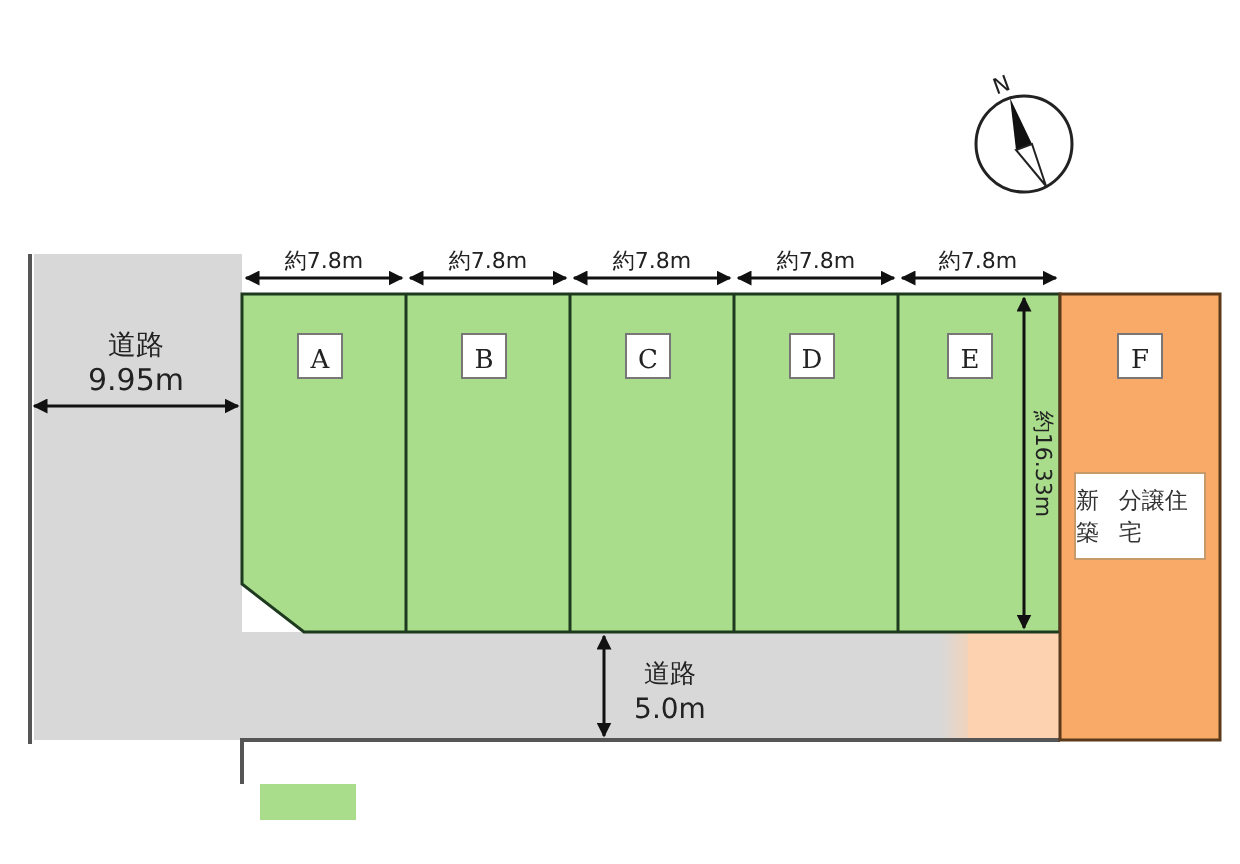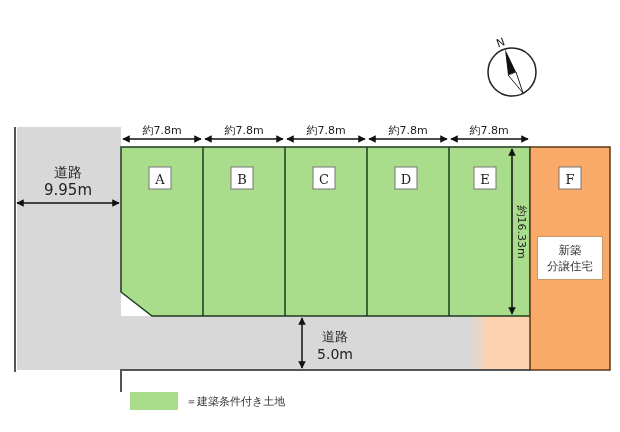--- a/index.html
+++ b/index.html
@@ -6,21 +6,21 @@
     body { width: 620px; height: 432px; position: relative; overflow: hidden;
            font-family: "DejaVu Sans", "Liberation Sans", sans-serif; }
     svg { position: absolute; left: 0; top: 0; }
     .lbl { font-family: "DejaVu Sans", sans-serif; fill: #222; }
     .serif { font-family: "DejaVu Serif", "Liberation Serif", serif; fill: #222; }
     .legend { position: absolute; left: 130px; top: 392px; display: flex; align-items: center; }
     .legend-swatch { width: 48px; height: 18px; background: #a9dc8b; }
     .legend-text { margin-left: 8px; font-size: 11px; color: #333; }
     .new-house { position: absolute; left: 537px; top: 236px; width: 66px; height: 44px;
                  background: #fff; border: 1.5px solid #c79a6a; box-sizing: border-box;
-                 display: flex; flex-direction: column; align-items: center; justify-content: center;
+                 display: flex; flex-direction: row; align-items: center; justify-content: center;
                  font-family: "DejaVu Serif", serif; font-size: 11.5px; color: #333; line-height: 16px; }
   </style>
 </head>
 <body>
 
 <svg width="620" height="432" viewBox="0 0 620 432">
   <defs>
     <marker id="arr" viewBox="0 0 10 10" refX="9" refY="5" markerWidth="5" markerHeight="5" orient="auto-start-reverse">
       <path d="M0,0 L10,5 L0,10 z" fill="#111"></path>
     </marker>
@@ -100,14 +100,13 @@
   <text class="lbl" x="502" y="46" font-size="11" text-anchor="middle" transform="rotate(-20,502,46)">N</text>
 </svg>
 
 <div class="new-house">
   <span>新築</span>
   <span>分譲住宅</span>
 </div>
 
 <div class="legend">
   <div class="legend-swatch"></div>
-  <span class="legend-text">＝建築条件付き土地</span>
 </div>
 
 </body></html>

